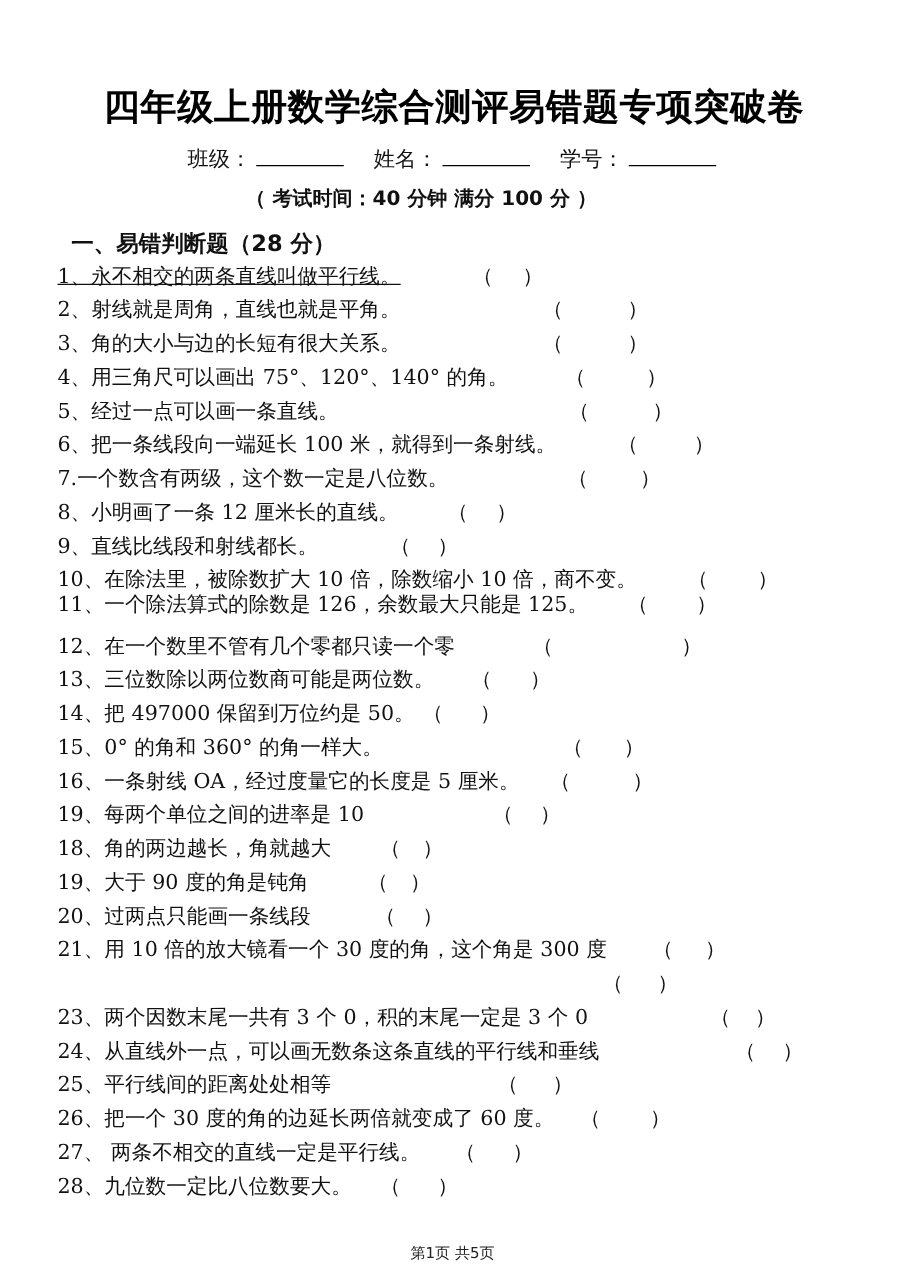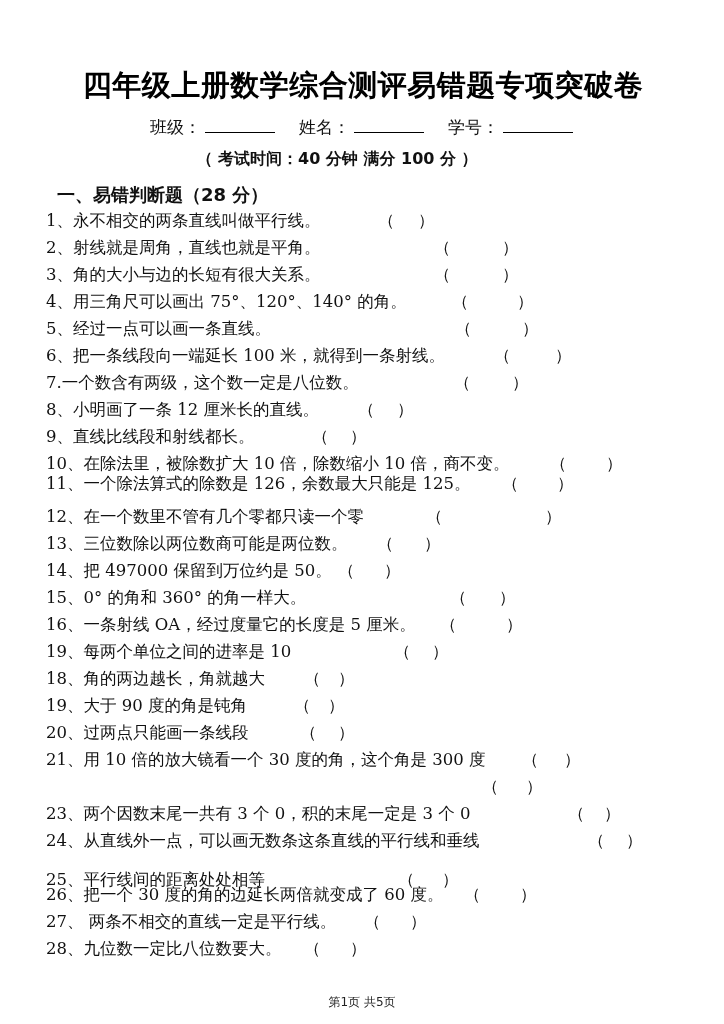--- a/index.html
+++ b/index.html
@@ -39,21 +39,21 @@
     <span>学号：</span>
     <span class="blank"></span>
   </div>
 </div>
 
 <div class="exam-meta">（ 考试时间：40 分钟  满分 100 分 ）</div>
 
 <div class="section">一、易错判断题（28 分）</div>
 
 <div id="questions">
-    <div class="q" style="top: 210px;"><span>1、永不相交的两条直线叫做平行线。</span><span class="paren" style="left: 332px;">（</span><span class="paren" style="left: 372px;">）</span></div>
+    <div class="q" style="top: 210px; text-decoration: underline;"><span>1、永不相交的两条直线叫做平行线。</span><span class="paren" style="left: 332px;">（</span><span class="paren" style="left: 372px;">）</span></div>
     <div class="q" style="top: 236.95px;"><span>2、射线就是周角，直线也就是平角。</span><span class="paren" style="left: 388px;">（</span><span class="paren" style="left: 456px;">）</span></div>
     <div class="q" style="top: 263.9px;"><span>3、角的大小与边的长短有很大关系。</span><span class="paren" style="left: 388px;">（</span><span class="paren" style="left: 456px;">）</span></div>
     <div class="q" style="top: 290.85px;"><span>4、用三角尺可以画出 75°、120°、140° 的角。</span><span class="paren" style="left: 406px;">（</span><span class="paren" style="left: 471px;">）</span></div>
     <div class="q" style="top: 317.8px;"><span>5、经过一点可以画一条直线。</span><span class="paren" style="left: 409px;">（</span><span class="paren" style="left: 476px;">）</span></div>
     <div class="q" style="top: 344.75px;"><span>6、把一条线段向一端延长 100 米，就得到一条射线。</span><span class="paren" style="left: 448px;">（</span><span class="paren" style="left: 509px;">）</span></div>
     <div class="q" style="top: 371.7px;"><span>7.一个数含有两级，这个数一定是八位数。</span><span class="paren" style="left: 408px;">（</span><span class="paren" style="left: 466px;">）</span></div>
     <div class="q" style="top: 398.65px;"><span>8、小明画了一条 12 厘米长的直线。</span><span class="paren" style="left: 312px;">（</span><span class="paren" style="left: 351px;">）</span></div>
     <div class="q" style="top: 425.6px;"><span>9、直线比线段和射线都长。</span><span class="paren" style="left: 266px;">（</span><span class="paren" style="left: 304px;">）</span></div>
     <div class="q" style="top: 452.55px;"><span>10、在除法里，被除数扩大 10 倍，除数缩小 10 倍，商不变。</span><span class="paren" style="left: 504px;">（</span><span class="paren" style="left: 560px;">）</span></div>
     <div class="q" style="top: 473px; text-align: right;"><span>11、一个除法算式的除数是 126，余数最大只能是 125。</span><span class="paren" style="left: 456px;">（</span><span class="paren" style="left: 511px;">）</span></div>
@@ -63,19 +63,19 @@
     <div class="q" style="top: 587.3px;"><span>15、0° 的角和 360° 的角一样大。</span><span class="paren" style="left: 404px;">（</span><span class="paren" style="left: 453px;">）</span></div>
     <div class="q" style="top: 614.25px;"><span>16、一条射线 OA，经过度量它的长度是 5 厘米。</span><span class="paren" style="left: 394px;">（</span><span class="paren" style="left: 460px;">）</span></div>
     <div class="q" style="top: 641.2px;"><span>19、每两个单位之间的进率是 10</span><span class="paren" style="left: 348px;">（</span><span class="paren" style="left: 386px;">）</span></div>
     <div class="q" style="top: 668.15px;"><span>18、角的两边越长，角就越大</span><span class="paren" style="left: 258px;">（</span><span class="paren" style="left: 292px;">）</span></div>
     <div class="q" style="top: 695.1px;"><span>19、大于 90 度的角是钝角</span><span class="paren" style="left: 248px;">（</span><span class="paren" style="left: 282px;">）</span></div>
     <div class="q" style="top: 722.05px;"><span>20、过两点只能画一条线段</span><span class="paren" style="left: 254px;">（</span><span class="paren" style="left: 292px;">）</span></div>
     <div class="q" style="top: 749px;"><span>21、用 10 倍的放大镜看一个 30 度的角，这个角是 300 度</span><span class="paren" style="left: 476px;">（</span><span class="paren" style="left: 518px;">）</span></div>
     <div class="q" style="top: 775.95px;"><span class="paren" style="left: 436px;">（</span><span class="paren" style="left: 480px;">）</span></div>
     <div class="q" style="top: 802.9px;"><span>23、两个因数末尾一共有 3 个 0，积的末尾一定是 3 个 0</span><span class="paren" style="left: 522px;">（</span><span class="paren" style="left: 558px;">）</span></div>
     <div class="q" style="top: 829.85px;"><span>24、从直线外一点，可以画无数条这条直线的平行线和垂线</span><span class="paren" style="left: 542px;">（</span><span class="paren" style="left: 580px;">）</span></div>
-    <div class="q" style="top: 856.8px; margin-top: 12px;"><span>25、平行线间的距离处处相等</span><span class="paren" style="left: 352px;">（</span><span class="paren" style="left: 396px;">）</span></div>
+    <div class="q" style="top: 856.8px;"><span>25、平行线间的距离处处相等</span><span class="paren" style="left: 352px;">（</span><span class="paren" style="left: 396px;">）</span></div>
     <div class="q" style="top: 883.75px;"><span>26、把一个 30 度的角的边延长两倍就变成了 60 度。</span><span class="paren" style="left: 418px;">（</span><span class="paren" style="left: 474px;">）</span></div>
     <div class="q" style="top: 910.7px;"><span>27、  两条不相交的直线一定是平行线。</span><span class="paren" style="left: 318px;">（</span><span class="paren" style="left: 364px;">）</span></div>
     <div class="q" style="top: 937.65px;"><span>28、九位数一定比八位数要大。</span><span class="paren" style="left: 258px;">（</span><span class="paren" style="left: 304px;">）</span></div>
   </div>
 
 <div class="footer">第1页  共5页</div>
 
 </body></html>

